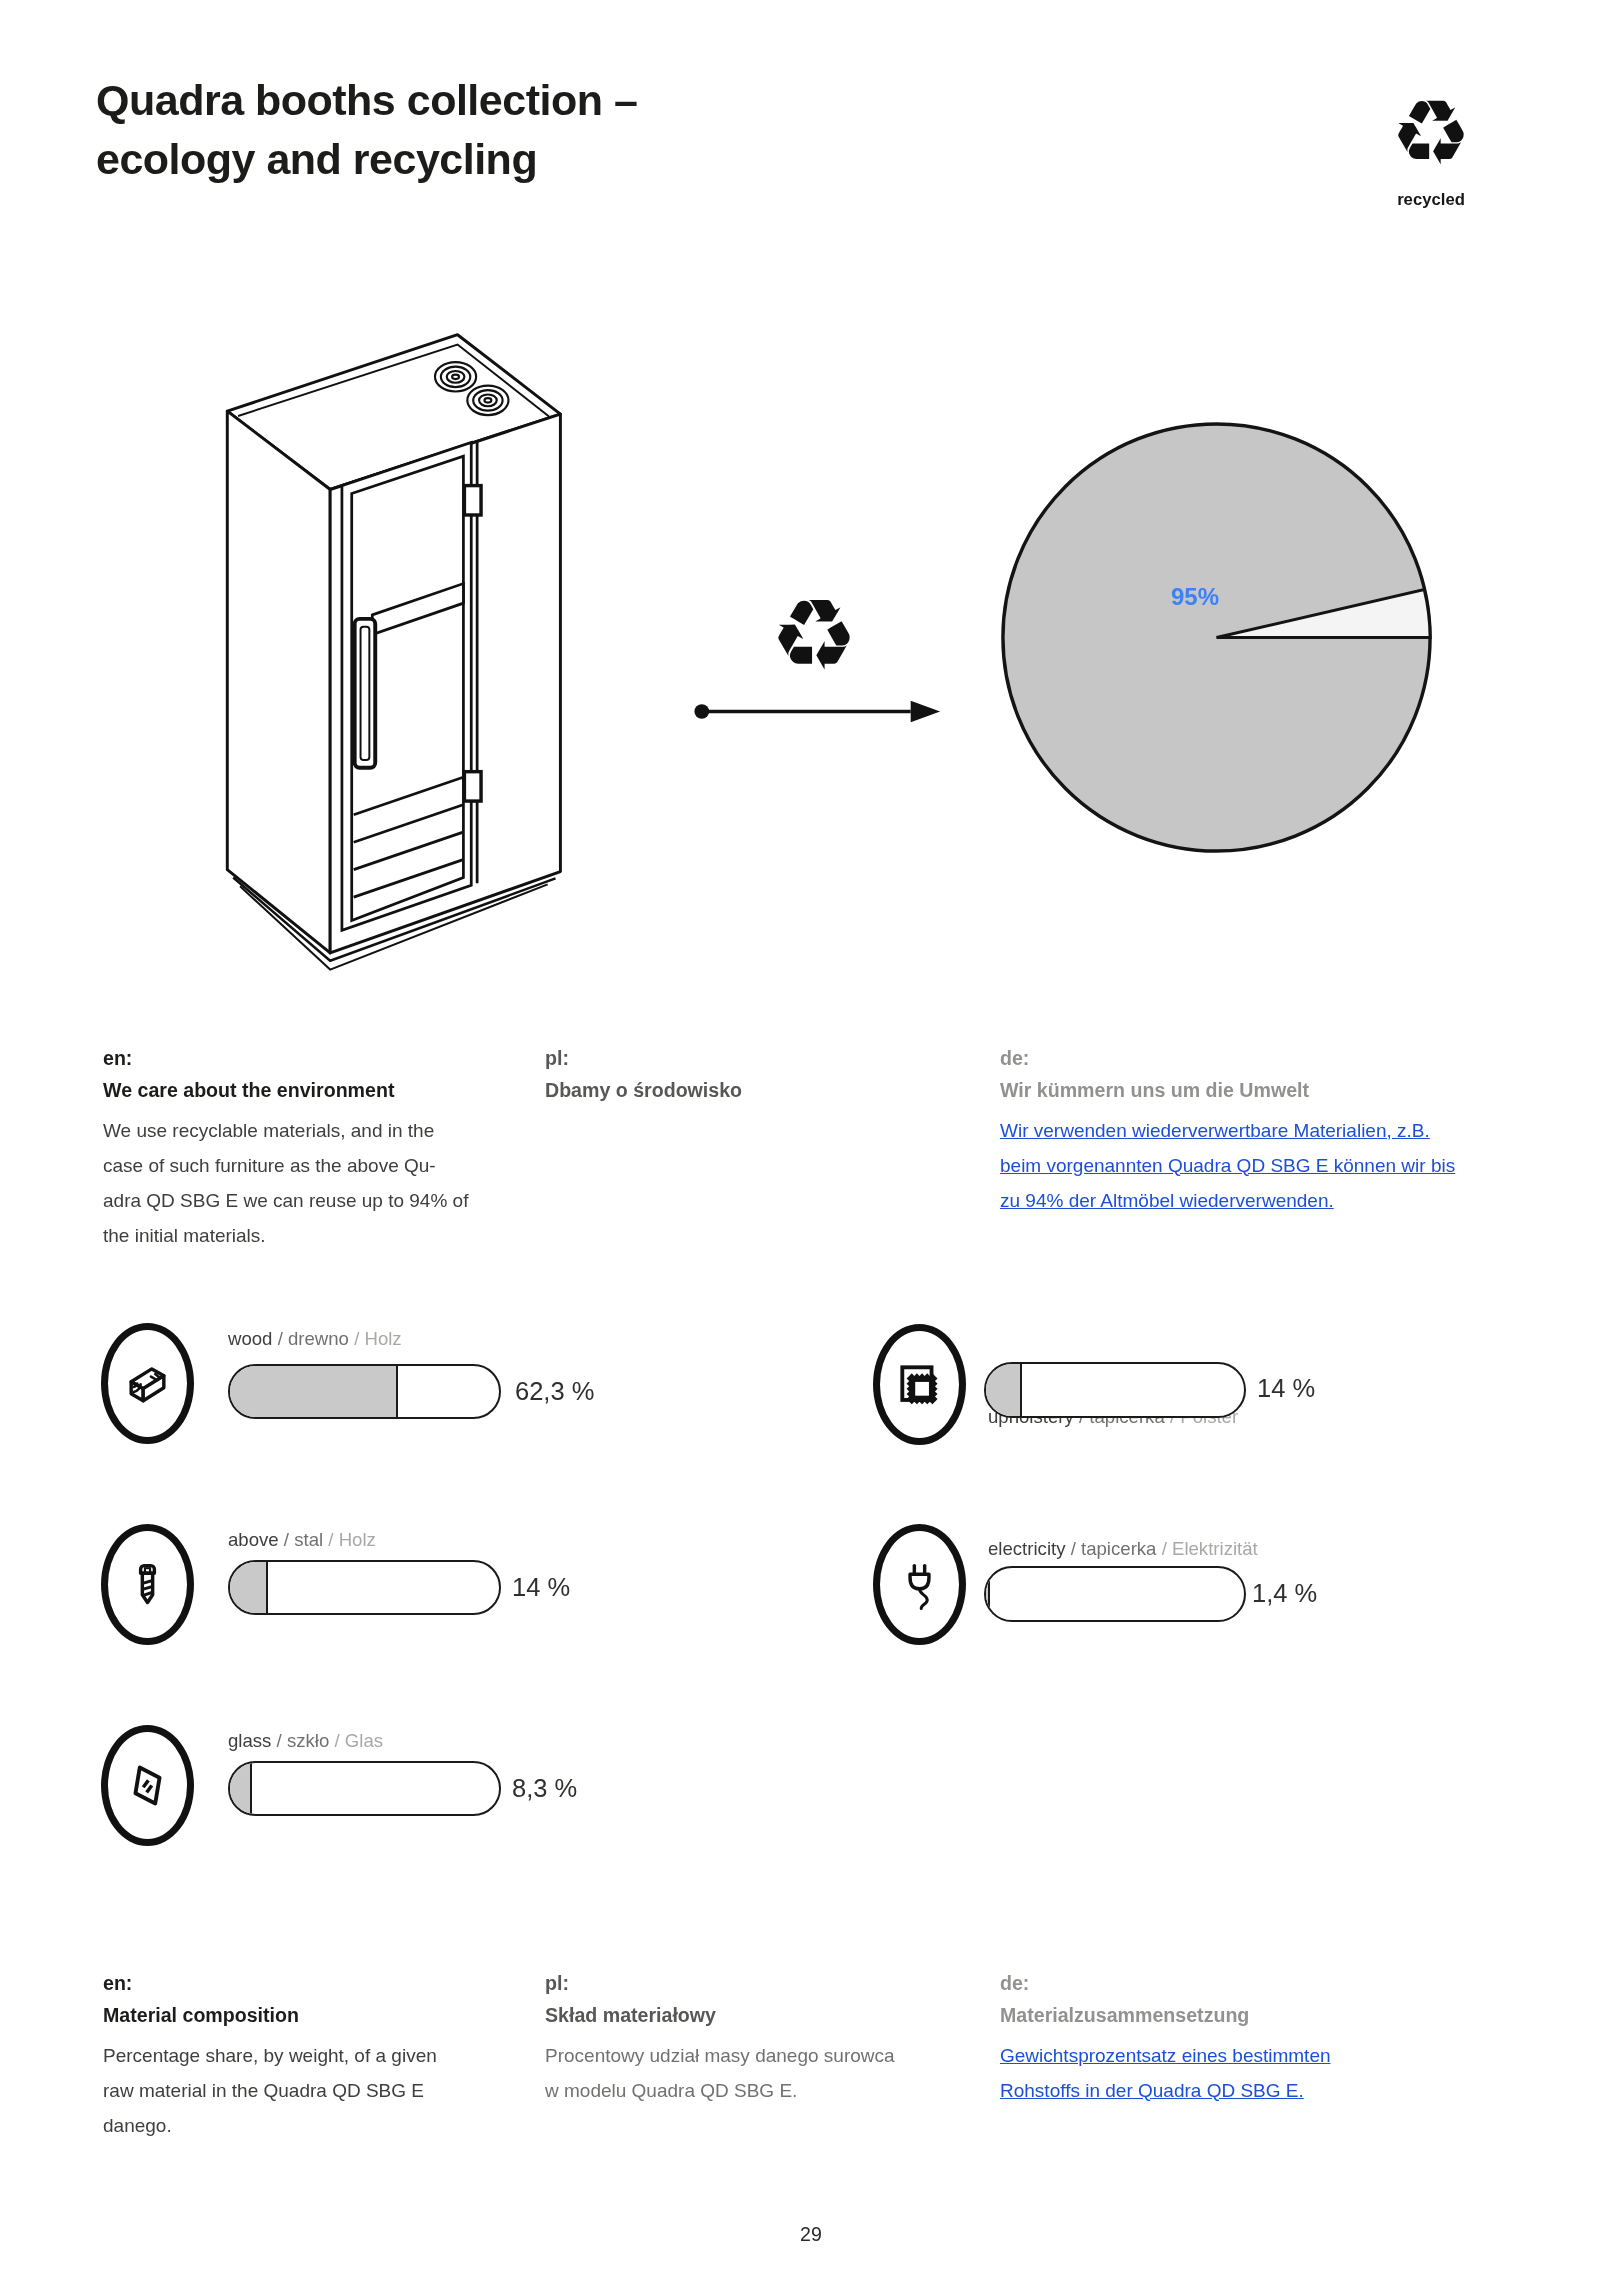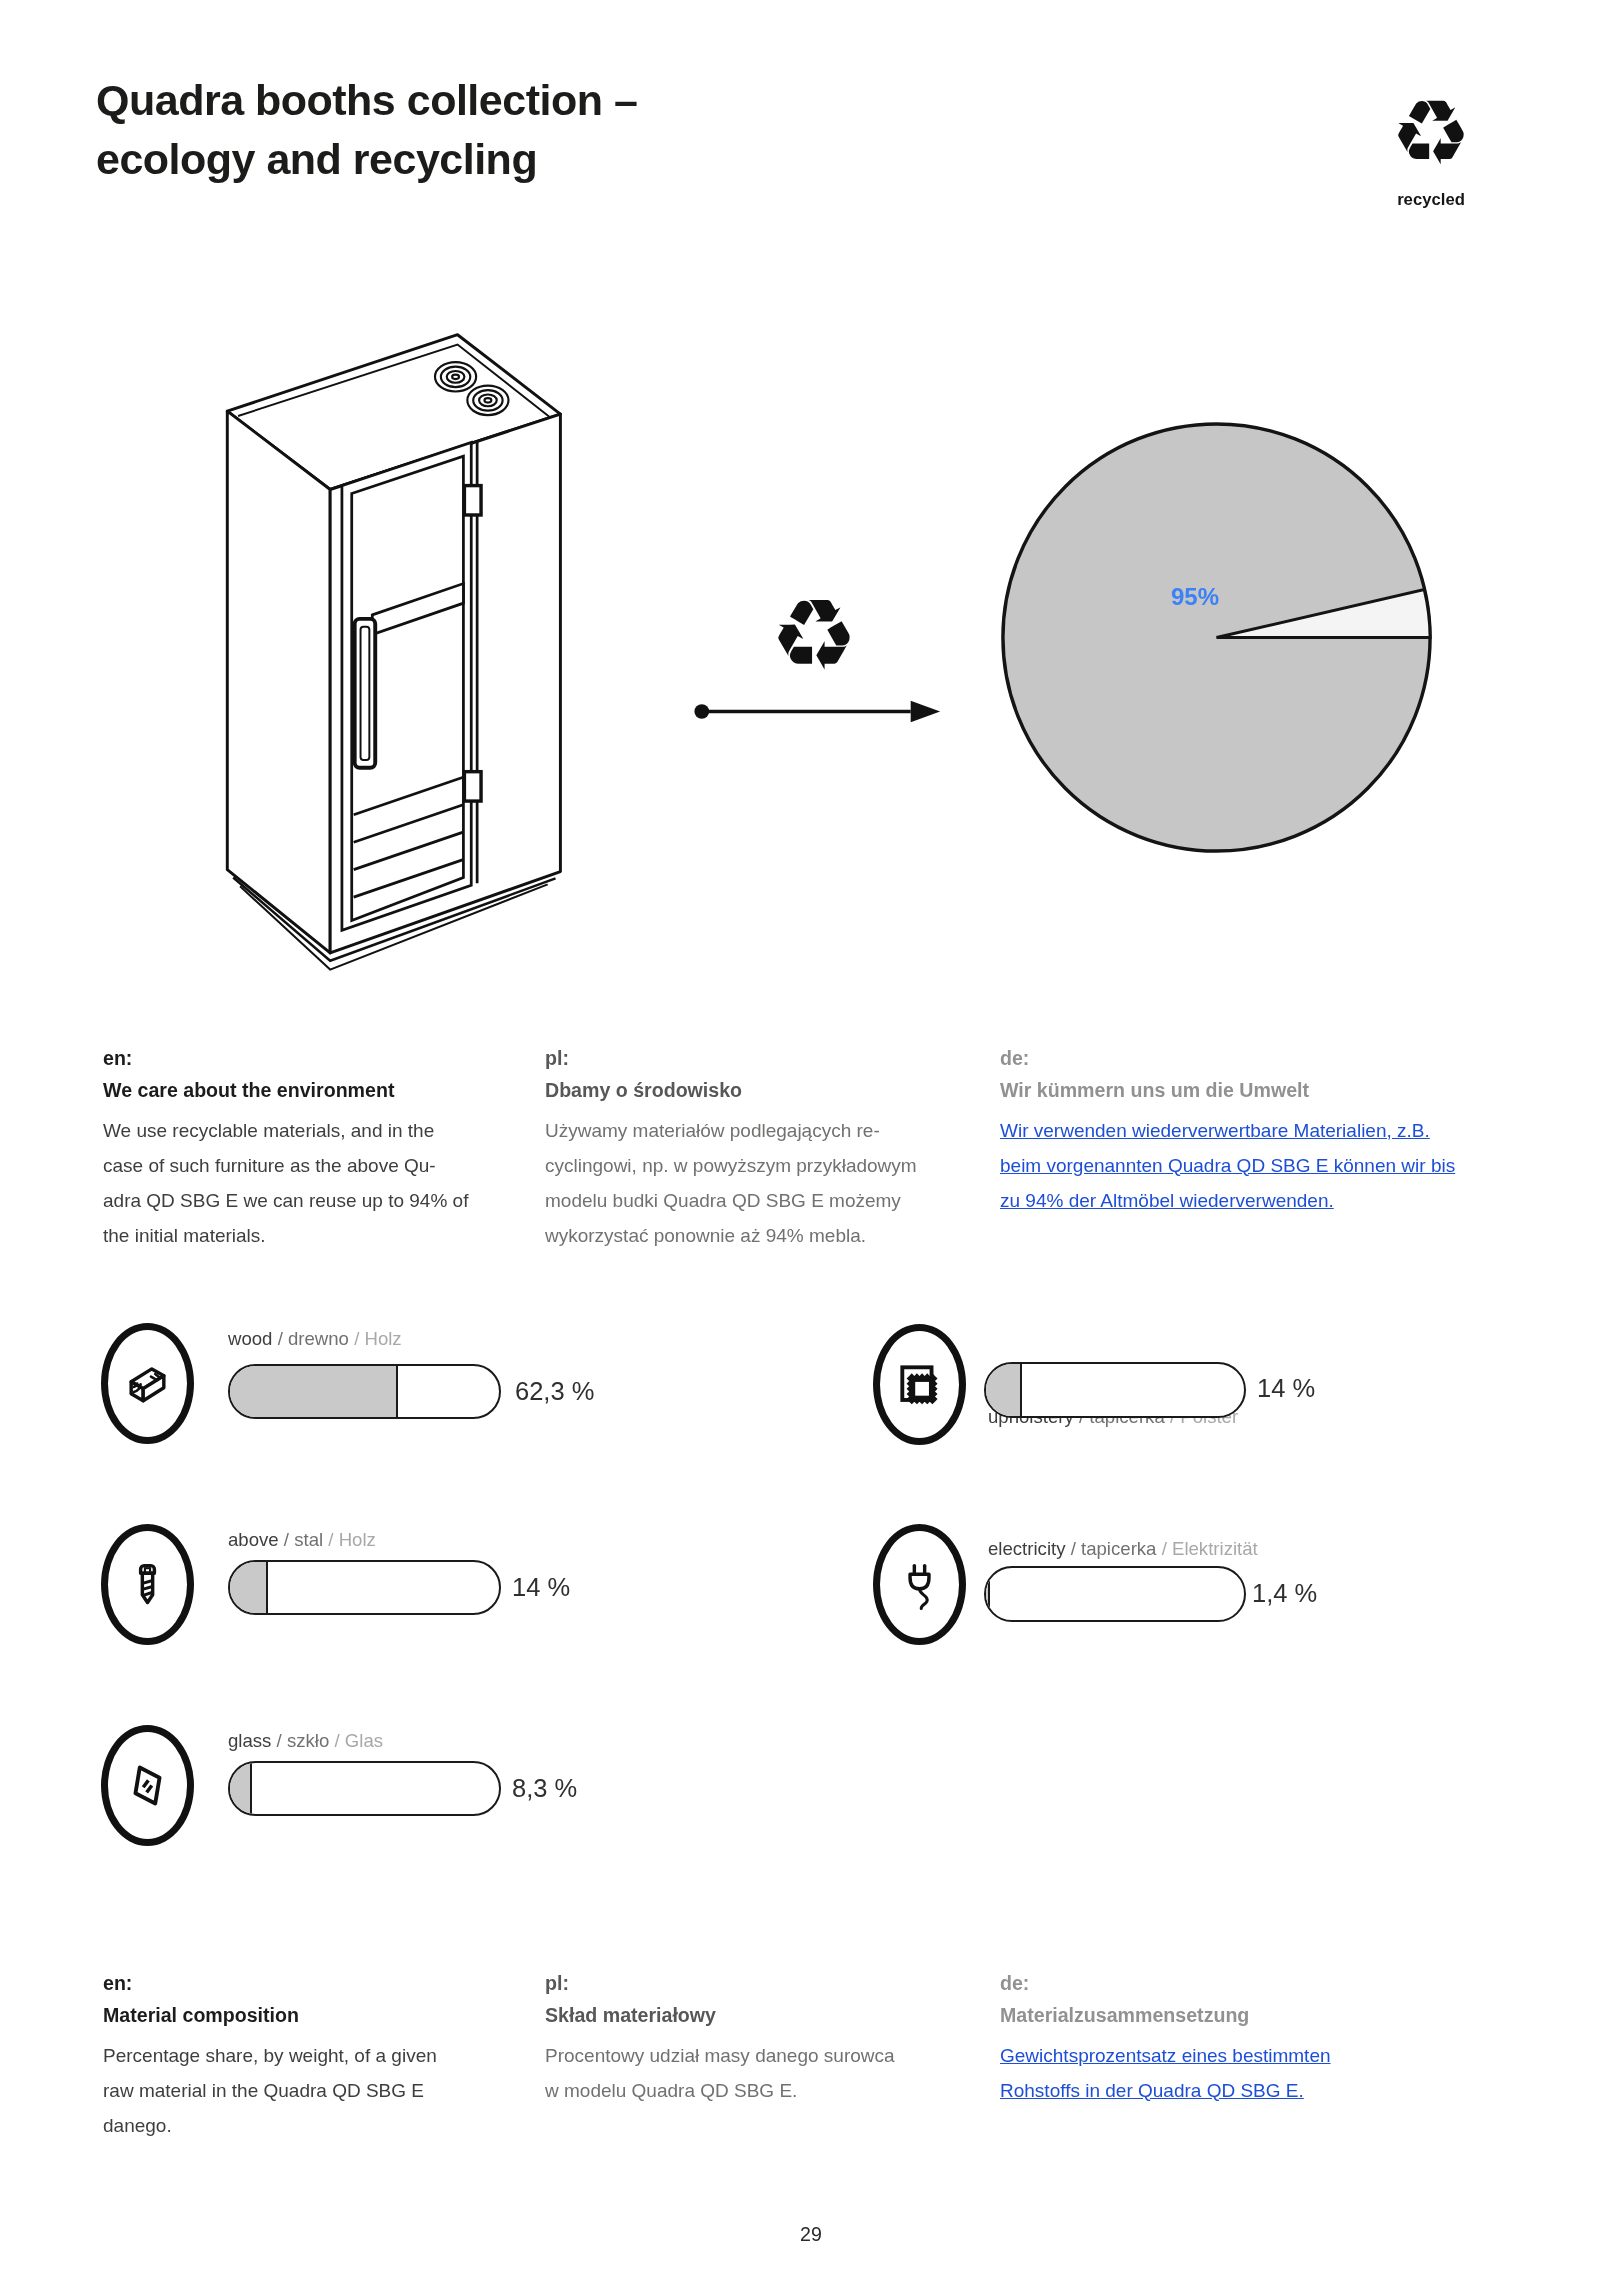--- a/index.html
+++ b/index.html
@@ -105,24 +105,20 @@
     <div class="lang">en:</div>
     <div class="heading">We care about the environment</div>
     <div class="body">We use recyclable materials, and in the
 case of such furniture as the above Qu-
 adra QD SBG E we can reuse up to 94% of
 the initial materials.</div>
   </div>
   <div class="abs col col-pl" style="left:545px;top:1047px;width:461px;">
     <div class="lang">pl:</div>
     <div class="heading">Dbamy o środowisko</div>
-    <div class="body">Używamy materiałów podlegających re-
-cyclingowi, np. w powyższym przykładowym
-modelu budki Quadra QD SBG E możemy
-wykorzystać ponownie aż 94% mebla.</div>
   </div>
   <div class="abs col col-de" style="left:1000px;top:1047px;width:549px;">
     <div class="lang">de:</div>
     <div class="heading">Wir kümmern uns um die Umwelt</div>
     <div class="body">Wir verwenden wiederverwertbare Materialien, z.B.
 beim vorgenannten Quadra QD SBG E können wir bis
 zu 94% der Altmöbel wiederverwenden.</div>
   </div>
 
   <div class="abs icon-circle" style="left:101px;top:1323px;">

